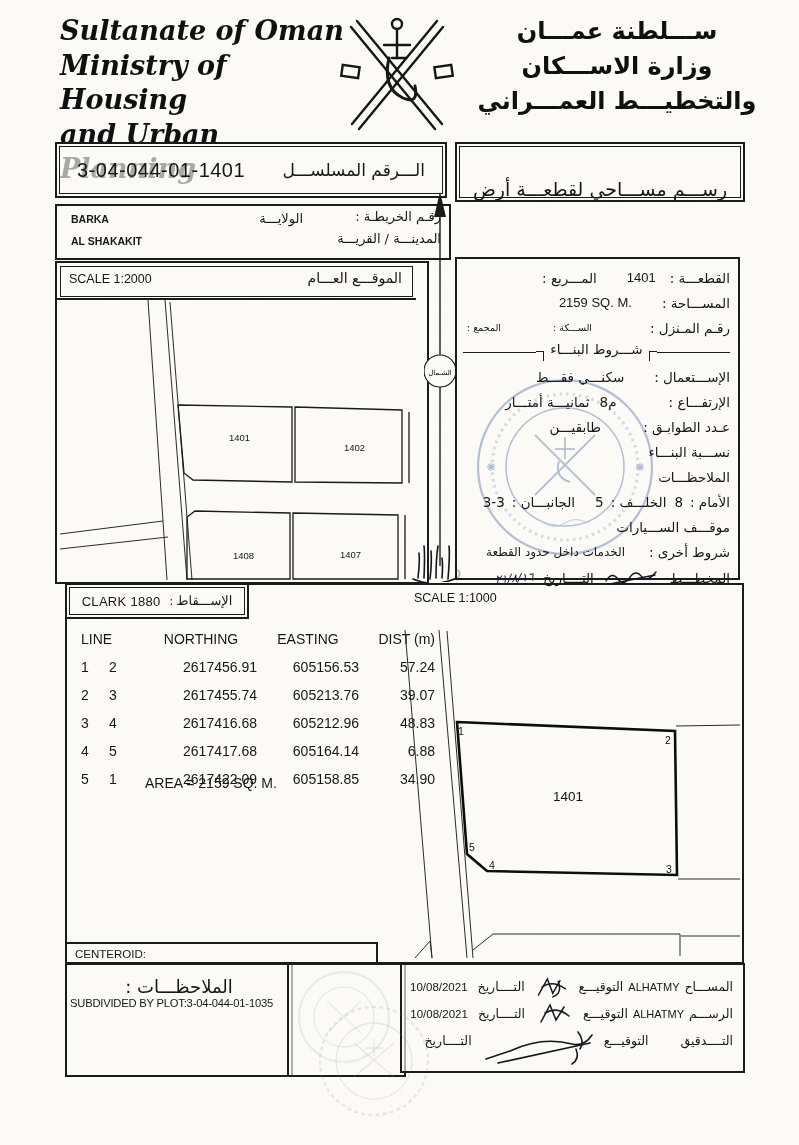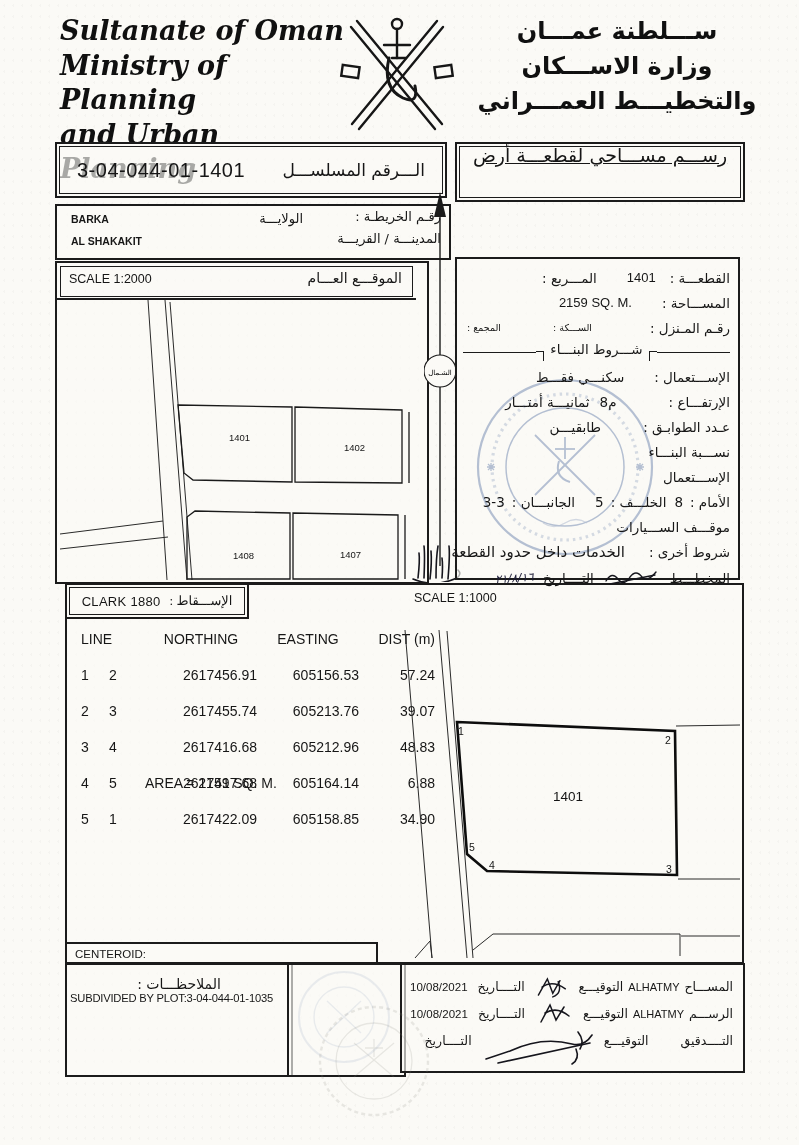--- a/index.html
+++ b/index.html
@@ -8,21 +8,21 @@
     background:#fbfaf6;color:#161616;overflow:hidden;
     font-family:"DejaVu Sans",sans-serif;
     background-image:radial-gradient(rgba(0,0,0,.025) 1px, transparent 1px);
     background-size:9px 11px;
   }
   .lat{font-family:"Liberation Sans",sans-serif;}
   .abs{position:absolute;}
   .box{position:absolute;border:2px solid #1b1b1b;background:rgba(251,250,246,.65);}
   .dbl{outline:1px solid #1b1b1b;outline-offset:-5px;}
   .rtl{direction:rtl;}
-  .cen{display:flex;align-items:flex-start;justify-content:center;text-decoration:underline;}
+  .cen{display:flex;align-items:flex-end;justify-content:center;}
   
   .en-title{left:60px;top:14px;width:290px;font-family:"DejaVu Serif",serif;
     font-style:italic;font-weight:600;font-size:27px;line-height:1.28;color:#101010;}
   .ar-title{left:460px;top:14px;width:314px;direction:rtl;text-align:center;
     font-size:24px;font-weight:600;line-height:1.45;color:#101010;}
   
   .serial-box{left:55px;top:142px;width:392px;height:56px;display:flex;align-items:center;
     justify-content:space-between;padding:0 20px;box-sizing:border-box;}
   .serial-box .alabel{font-size:17px;}
   .serial-box .val{font-size:20px;letter-spacing:.5px;}
@@ -51,48 +51,48 @@
   .hand-date{font-size:11.5px;font-style:italic;color:#1c1c38;transform:rotate(-4deg);}
   
   .midbox{left:65px;top:583px;width:675px;height:377px;}
   .clark{position:absolute;left:-2px;top:-2px;width:180px;height:32px;border:2px solid #1b1b1b;
     background:#fbfaf6;display:flex;align-items:center;justify-content:center;gap:9px;
     direction:rtl;outline:1px solid #1b1b1b;outline-offset:-5px;}
   .clark .a{font-size:13px;font-family:Liberation Serif, serif;}
   .clark .v{font-size:13px;letter-spacing:.3px;}
   .scale1000{position:absolute;left:347px;top:6px;font-size:12.5px;}
   .ctable{position:absolute;left:14px;top:46px;font-family:"Liberation Sans",sans-serif;
-    font-size:14px;display:grid;grid-template-columns:28px 36px 112px 102px 76px;row-gap:20px;}
+    font-size:14px;display:grid;grid-template-columns:28px 36px 112px 102px 76px;row-gap:12px;}
   .ctable .h{font-size:14px;}
   .ctable .num{text-align:right;}
   .ctable .hl{grid-column:1/3;}
   .area-line{position:absolute;left:78px;top:190px;font-family:"Liberation Sans",sans-serif;font-size:14px;}
   .centeroid{position:absolute;left:-2px;top:357px;width:313px;height:22px;border:2px solid #1b1b1b;
     background:#fbfaf6;font-size:11.5px;line-height:20px;padding-left:8px;box-sizing:border-box;}
   
   .notes{left:65px;top:963px;width:224px;height:110px;}
-  .notes .ttl{margin-top:11px;text-align:center;direction:rtl;font-size:14px;}
+  .notes .ttl{margin-top:11px;text-align:center;direction:rtl;font-size:18px;}
   .notes .body{font-size:11.2px;letter-spacing:-.2px;padding:0 3px;}
   .midstamp-box{left:287px;top:963px;width:115px;height:110px;}
   .sigbox{left:400px;top:963px;width:345px;height:110px;direction:rtl;font-size:12.5px;
     box-sizing:border-box;padding:8px 10px 0 8px;}
   .sigrow{display:flex;align-items:center;height:27px;white-space:nowrap;}
   .sigrow .name{font-family:"Liberation Sans",sans-serif;font-size:11px;margin:0 5px;direction:ltr;}
   .sigrow .date{font-family:"Liberation Sans",sans-serif;font-size:11.5px;margin-right:10px;direction:ltr;}
   svg text{font-family:"Liberation Sans",sans-serif;}
   svg .artxt{font-family:"DejaVu Sans",sans-serif;}
 </style>
 </head>
 <body>
 
 <div id="page">
 
   <div class="abs en-title">
     <div>Sultanate of Oman</div>
-    <div>Ministry of Planning</div>
+    <div>Ministry of Housing</div>
     <div>and Urban Planning</div>
   </div>
 
   <svg class="abs" style="left:336px;top:8px" width="122" height="128" viewBox="0 0 122 128">
     <g stroke="#161616" fill="none" stroke-width="2.4" stroke-linecap="round">
       <path d="M16,116 L101,13"></path>
         <path d="M23,121 L107,19"></path>
       <path d="M106,116 L21,13"></path>
         <path d="M99,121 L15,19"></path>
       <rect x="6" y="58" width="17" height="11" transform="rotate(8 14 63)"></rect>
@@ -207,36 +207,36 @@
       <span style="margin-right:10px">ثمانيـــة أمتـــار</span>
     </div>
     <div class="prow">
       <span>عـدد الطوابـق :</span>
       <span style="margin-right:42px">طابقيـــن</span>
     </div>
     <div class="prow">
       <span>نســـبة البنـــاء</span>
     </div>
     <div class="prow">
-      <span>الإســـتعمال</span>
+      <span>الملاحظـــات</span>
     </div>
     <div class="prow">
       <span>الأمام :</span>
       <span dir="ltr" style="margin-right:7px">8</span>
       <span style="margin-right:8px">الخلـــف :</span>
       <span dir="ltr" style="margin-right:7px">5</span>
       <span style="margin-right:20px">الجانبـــان :</span>
       <span dir="ltr" style="margin-right:7px">3-3</span>
     </div>
     <div class="prow">
       <span>موقـــف الســـيارات</span>
     </div>
     <div class="prow">
       <span>شروط أخرى :</span>
-      <span style="margin-right:24px;font-size:15px">الخدمات داخل حدود القطعة</span>
+      <span style="margin-right:24px;font-size:12px">الخدمات داخل حدود القطعة</span>
     </div>
     <div class="prow" style="height:28px">
       <span>المخطـــط</span>
       <svg width="58" height="18" viewBox="0 0 58 18" style="margin:0 9px">
         <g stroke="#15151c" stroke-width="1.4" fill="none" stroke-linecap="round">
           <path d="M3,12 q6,-10 12,-2 q6,8 12,-2 q6,-8 12,0 q5,6 14,-5"></path>
           <path d="M7,15 L52,6"></path>
         </g>
       </svg>
       <span>التــــاريخ</span>

